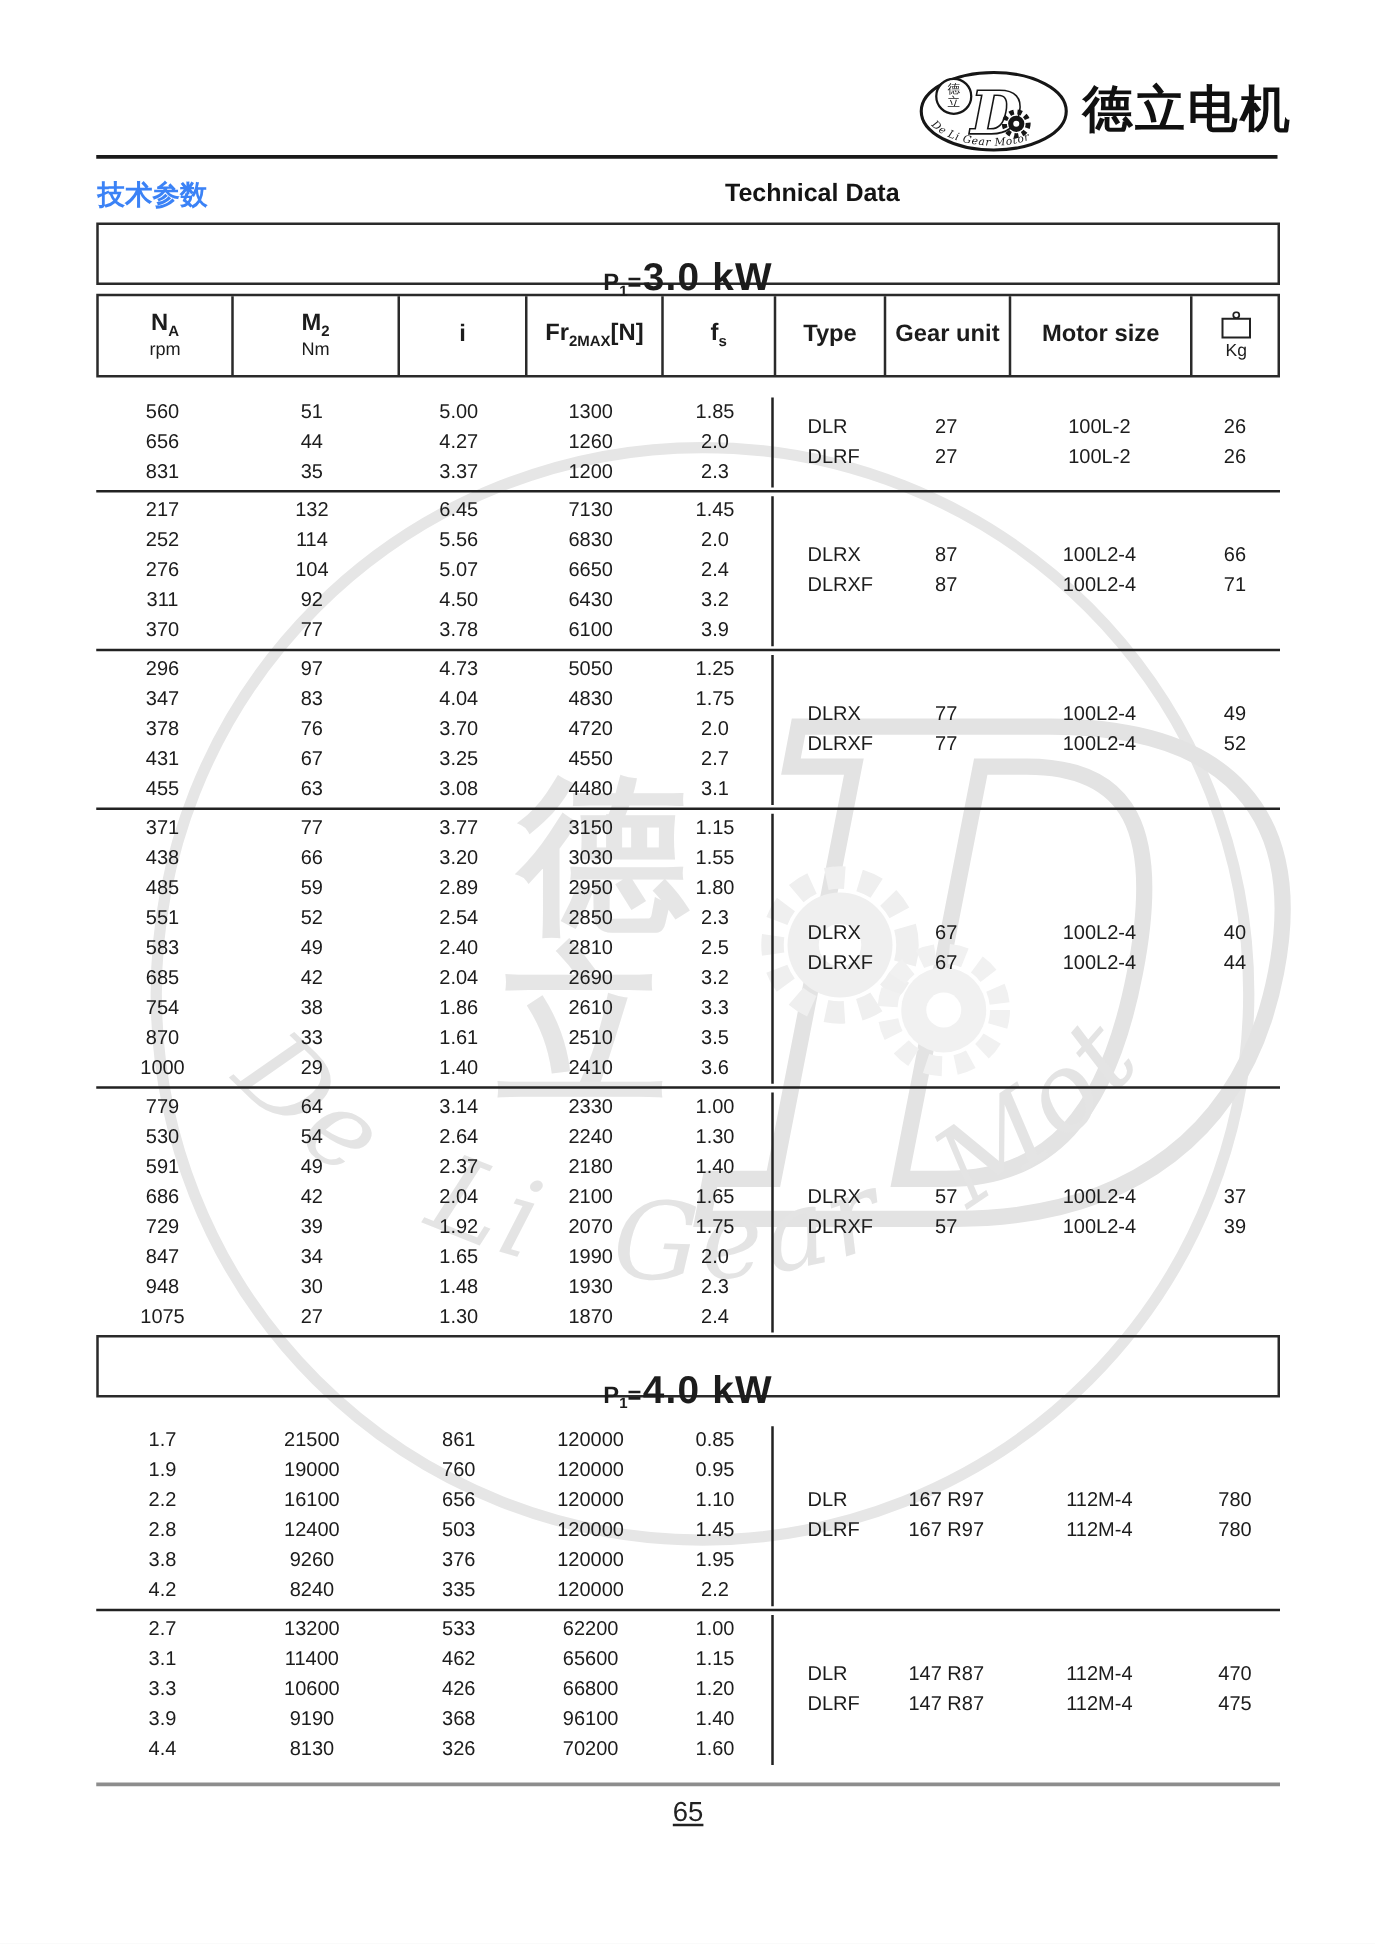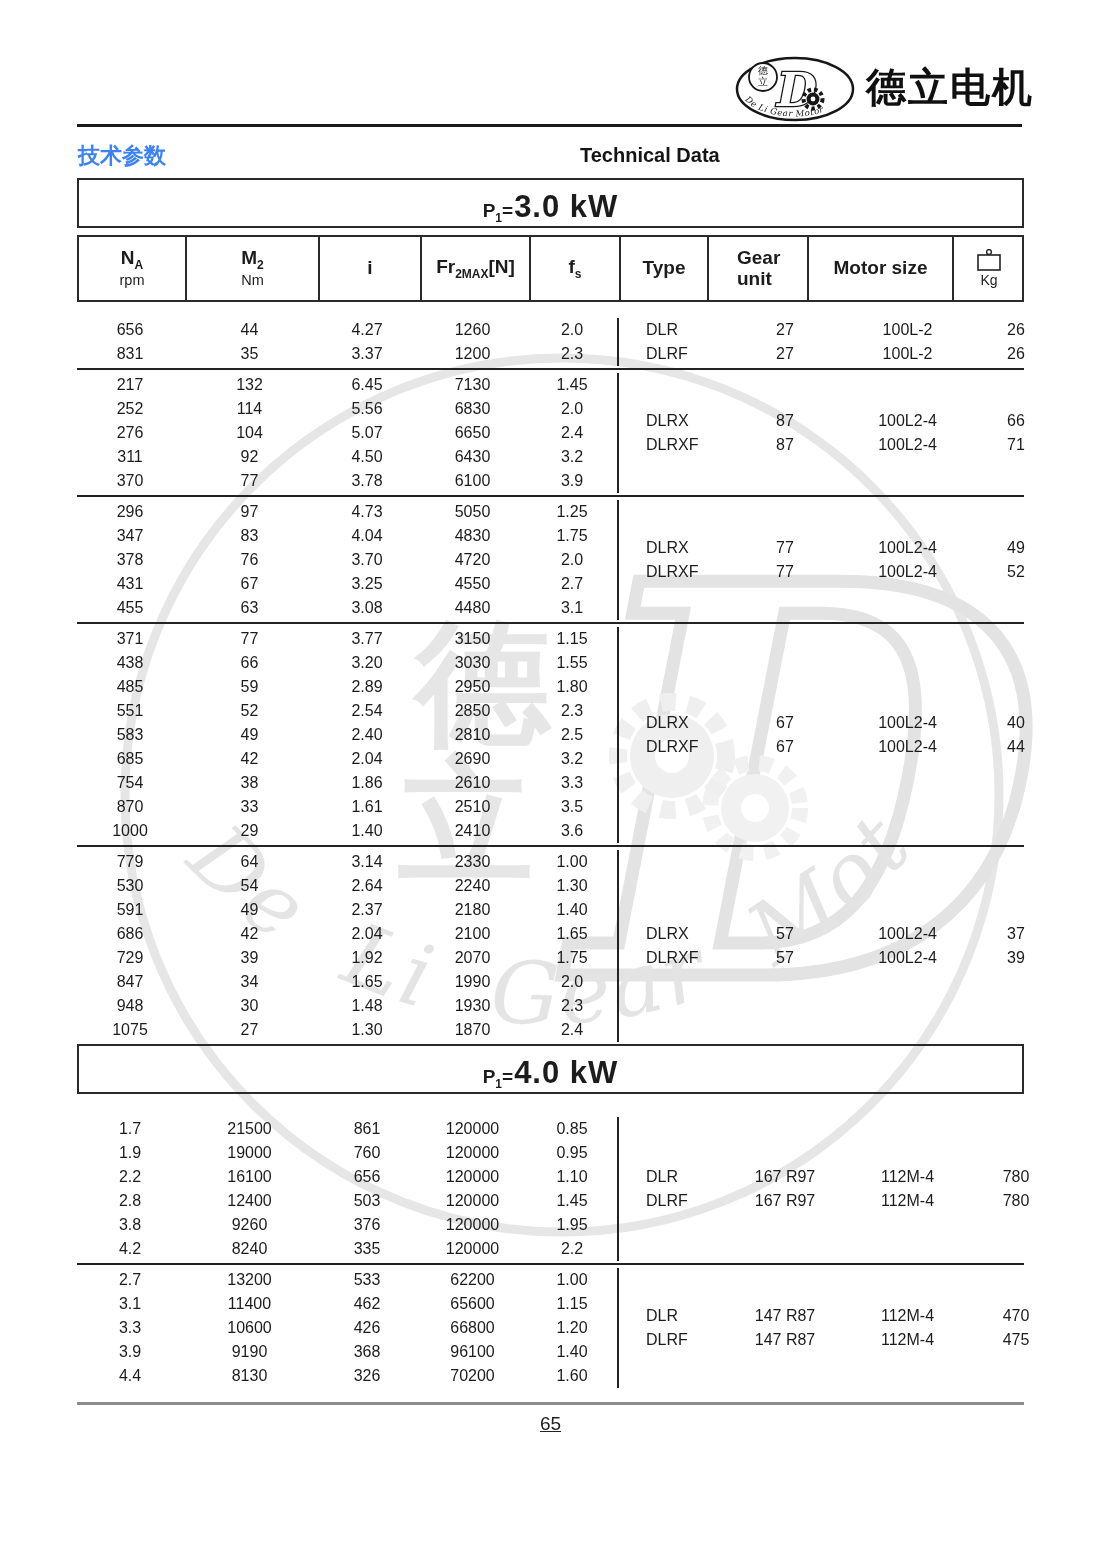--- a/index.html
+++ b/index.html
@@ -26,21 +26,21 @@
   .top-rule{position:absolute;top:124px;left:77px;width:945px;height:3px;background:#1a1a1a;}
   .title-cn{position:absolute;top:141px;left:78px;font-size:22px;font-weight:bold;color:#3b82f6;}
   .title-en{position:absolute;top:144px;left:580px;font-size:20px;font-weight:bold;color:#151515;}
 
   
   .table-area{position:absolute;top:178px;left:77px;width:947px;}
 
   .power-box{
     box-sizing:border-box;height:50px;border:2px solid #2a2a2a;
     display:flex;align-items:baseline;justify-content:center;
-    padding-top:9px;margin-bottom:7px;background:transparent;
+    padding-top:24px;margin-bottom:7px;background:transparent;
   }
   .p-prefix{font-size:19px;font-weight:bold;}
   .p-prefix sub{font-size:12px;}
   .p-value{font-size:31px;font-weight:bold;letter-spacing:1px;margin-left:1px;}
 
   .thead{
     box-sizing:border-box;display:flex;height:67px;border:2px solid #2a2a2a;
   }
   .th{
     box-sizing:border-box;display:flex;flex-direction:column;
@@ -50,21 +50,21 @@
   .th-main{font-size:19px;font-weight:bold;}
   .th-main sub{font-size:12px;font-weight:bold;}
   .th-unit{font-size:14.5px;font-weight:normal;margin-top:1px;}
   .th-kg{justify-content:center;}
   .th-kg .th-unit{font-size:14px;margin-top:0;}
 
   
   .w0{flex:0 0 106px;width:106px;} .w1{flex:0 0 133px;width:133px;}
   .w2{flex:0 0 102px;width:102px;} .w3{flex:0 0 109px;width:109px;justify-content:center;}
   .w4{flex:0 0 90px;width:90px;}  .w5{flex:0 0 88px;width:88px;}
-  .w6{flex:0 0 100px;width:100px;padding-left:28px;}.w7{flex:0 0 145px;width:145px;}
+  .w6{flex:0 0 100px;width:100px;}.w7{flex:0 0 145px;width:145px;}
   .w8{flex:0 0 72px;width:72px;}
 
   .groups{display:block;}
   .group{
     display:flex;align-items:stretch;
     padding:3px 0 2px;border-bottom:2px solid #222;
   }
   .groups .group:last-child{border-bottom:none;}
   .groups .group:first-child{padding-top:16px;}
   .group-left{
@@ -75,21 +75,21 @@
   .data-row .cell{text-align:center;}
   .group-right{
     flex:1 1 auto;display:flex;flex-direction:column;justify-content:center;
   }
   .info-row{display:flex;height:24px;line-height:24px;font-size:16px;}
   .info-row .type{box-sizing:border-box;text-align:left;padding-left:27px;}
   .info-row .cell{text-align:center;}
   .info-row .cell.type{text-align:left;}
 
   .footer-rule{margin-top:12px;height:3px;background:#8d8d8d;}
-  .page-num{margin-top:8px;text-align:center;font-size:19px;color:#222;text-decoration:underline;}
+  .page-num{margin-top:8px;text-align:center;font-size:22px;color:#222;text-decoration:underline;}
 </style>
 </head>
 <body>
 
 <div class="page">
 
   <svg class="watermark" width="1100" height="1555" viewBox="0 0 1100 1555" aria-hidden="true">
     <circle cx="562" cy="795" r="437" fill="none" stroke="#e6e6e6" stroke-width="9"></circle>
     <text x="575" y="975" font-family="'DejaVu Serif','Liberation Serif',serif" font-style="italic" font-weight="bold" font-size="540" fill="none" stroke="#e3e3e3" stroke-width="13">D</text>
     <text x="415" y="730" font-size="135" fill="#e6e6e6" font-weight="bold">德</text>
@@ -175,20 +175,27 @@
         <circle cx="15" cy="3" r="2.4" fill="none" stroke="#222" stroke-width="1.4"></circle>
         <rect x="4" y="6" width="22" height="15" fill="none" stroke="#222" stroke-width="1.6"></rect>
       </svg>
       <div class="th-unit">Kg</div>
     </div>
   </div>
         <div class="groups">
           <div class="group">
     <div class="group-left">
               <div class="data-row">
+    <span class="cell w0">560</span>
+    <span class="cell w1">51</span>
+    <span class="cell w2">5.00</span>
+    <span class="cell w3">1300</span>
+    <span class="cell w4">1.85</span>
+  </div>
+              <div class="data-row">
     <span class="cell w0">656</span>
     <span class="cell w1">44</span>
     <span class="cell w2">4.27</span>
     <span class="cell w3">1260</span>
     <span class="cell w4">2.0</span>
   </div>
               <div class="data-row">
     <span class="cell w0">831</span>
     <span class="cell w1">35</span>
     <span class="cell w2">3.37</span>

